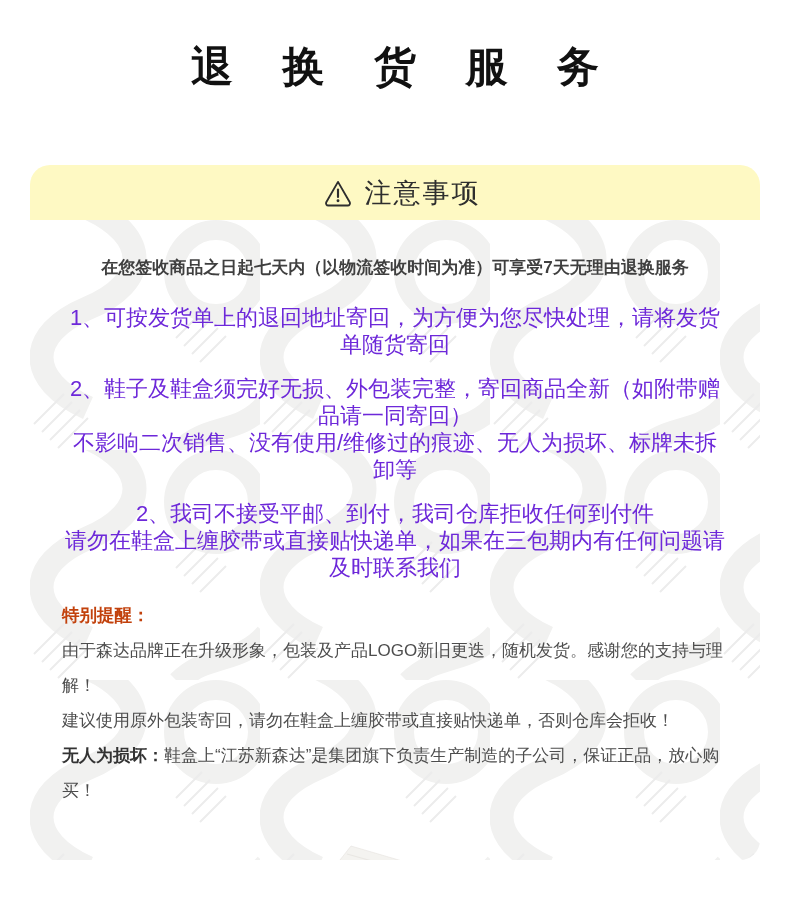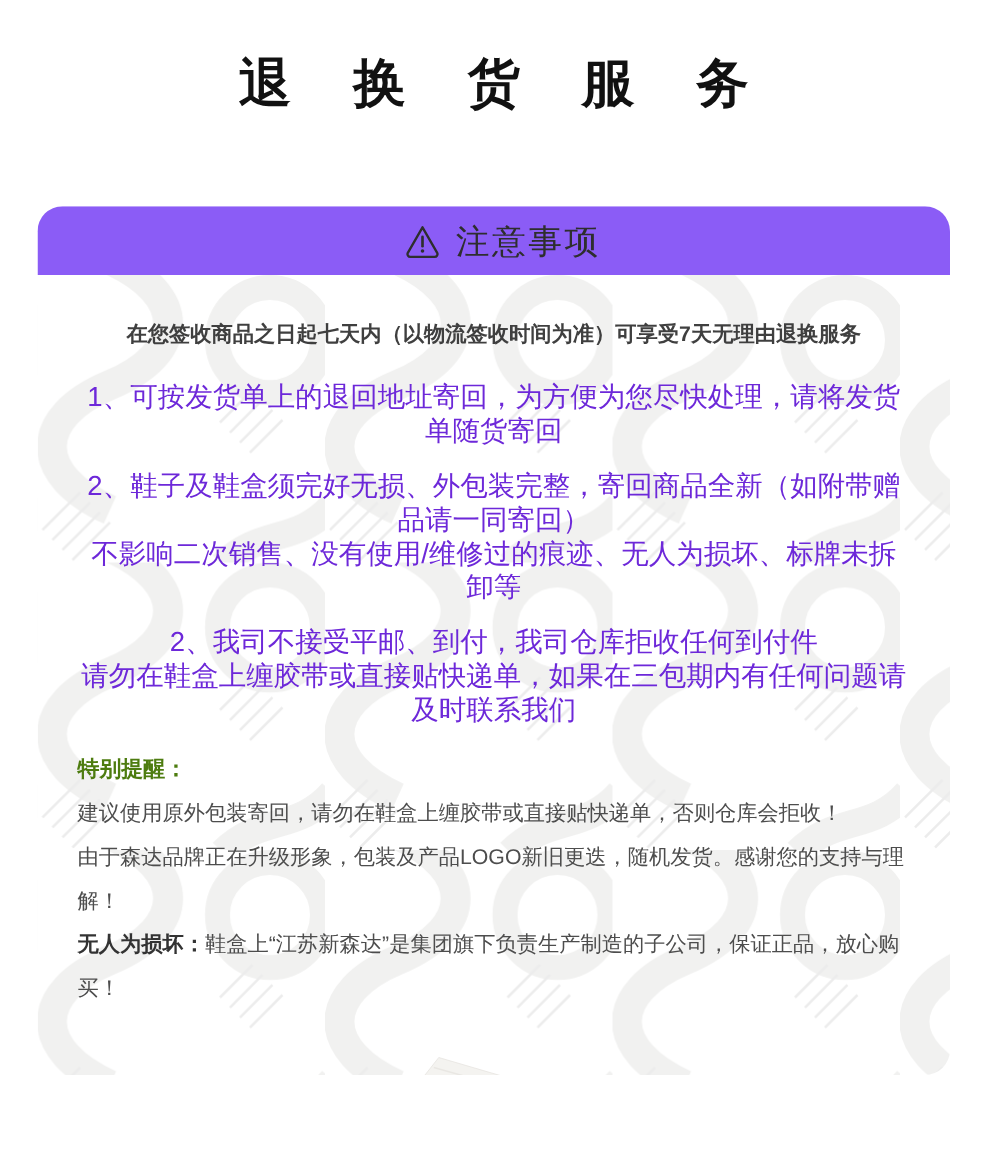--- a/index.html
+++ b/index.html
@@ -10,36 +10,36 @@
     margin:0;padding-top:44px;height:46px;line-height:46px;
     text-align:center;font-size:42px;font-weight:600;color:#111111;
     letter-spacing:0.45em;text-indent:0.45em;
   }
 
   .notice-card{
     position:absolute;left:30px;top:165px;width:730px;height:695px;
     border-radius:20px;overflow:hidden;background:#ffffff;
   }
   .notice-header{
-    height:55px;background:#8b5cf6;
+    height:55px;background:#fef9c3;
     display:flex;align-items:center;justify-content:center;gap:12px;padding-left:13px;
   }
   .notice-header-label{font-size:27px;color:#2e2e2e;font-weight:500;letter-spacing:2px;}
   .warning-icon{display:block;}
 
   .notice-body{position:relative;height:640px;}
   .pattern-bg{position:absolute;left:0;top:0;width:730px;height:640px;z-index:0;}
   .notice-content{position:relative;z-index:1;padding:36px 32px 0 32px;}
 
   .intro-line{
     text-align:center;font-size:17px;font-weight:bold;color:#3f3f3f;
     line-height:24px;margin:0 0 24px 0;
   }
   .para{font-size:22px;line-height:27px;color:#6d28d9;margin:0 0 17px 0;text-align:center;}
-  .special-title{font-size:17.5px;line-height:35px;font-weight:bold;color:#4d7c0f;margin-top:13px;}
+  .special-title{font-size:17.5px;line-height:35px;font-weight:bold;color:#c2410c;margin-top:13px;}
   .info-row{font-size:17px;line-height:35px;color:#4d4d4d;}
   .tip-label{font-weight:bold;color:#333333;}
 
   .shoebox-wrap{margin:12px auto 0 auto;width:340px;}
 </style>
 </head>
 <body>
 
 <div class="page">
 
@@ -87,22 +87,22 @@
           <div>2、鞋子及鞋盒须完好无损、外包装完整，寄回商品全新（如附带赠品请一同寄回）</div>
           <div>不影响二次销售、没有使用/维修过的痕迹、无人为损坏、标牌未拆卸等</div>
         </div>
 
         <div class="para">
           <div>2、我司不接受平邮、到付，我司仓库拒收任何到付件</div>
           <div>请勿在鞋盒上缠胶带或直接贴快递单，如果在三包期内有任何问题请及时联系我们</div>
         </div>
 
         <div class="special-title">特别提醒：</div>
+        <div class="info-row">由于森达品牌正在升级形象，包装及产品LOGO新旧更迭，随机发货。感谢您的支持与理解！</div>
         <div class="info-row">建议使用原外包装寄回，请勿在鞋盒上缠胶带或直接贴快递单，否则仓库会拒收！</div>
-        <div class="info-row">由于森达品牌正在升级形象，包装及产品LOGO新旧更迭，随机发货。感谢您的支持与理解！</div>
         <div class="info-row">
           <span class="tip-label">无人为损坏：</span><span>鞋盒上“江苏新森达”是集团旗下负责生产制造的子公司，保证正品，放心购买！</span>
         </div>
 
         <div class="shoebox-wrap">
           <svg width="340" height="196" viewBox="0 0 340 196" aria-hidden="true">
 
             <ellipse cx="185" cy="184" rx="140" ry="8" fill="#eceae7" opacity="0.55"></ellipse>
 
             <g>

